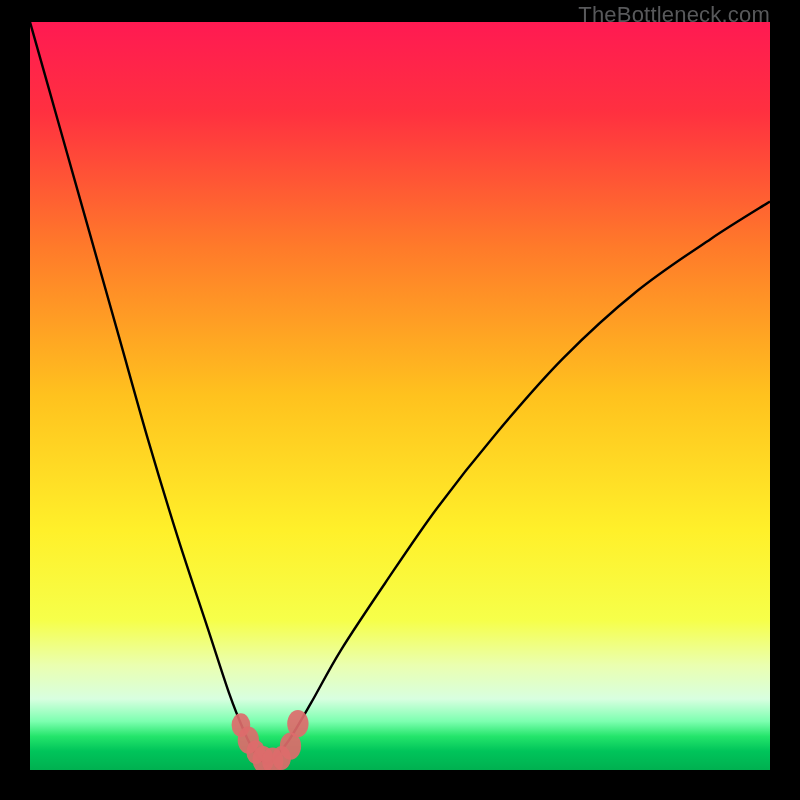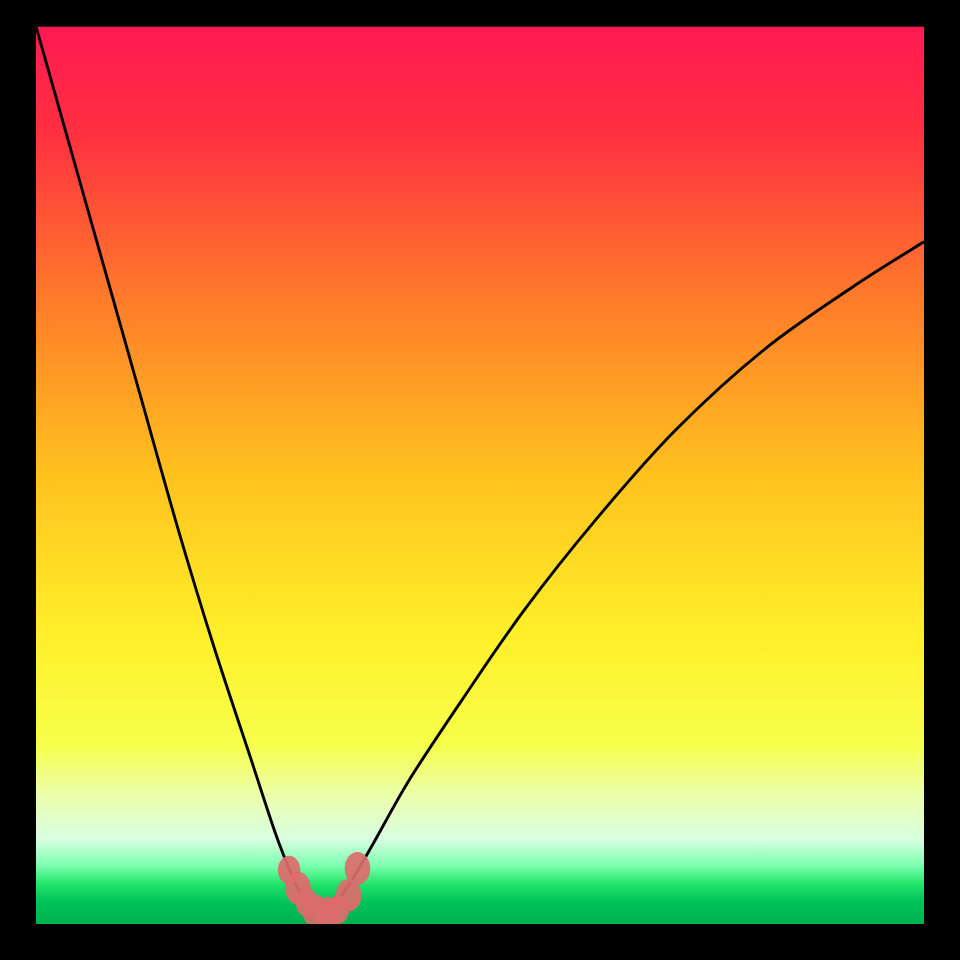--- a/index.html
+++ b/index.html
@@ -4,20 +4,21 @@
 <style>
   html,body{margin:0;padding:0;width:800px;height:800px;background:#000;overflow:hidden;font-family:Arial,Helvetica,sans-serif}
   .frame{position:absolute;left:0;top:0;width:800px;height:800px;background:#000}
   .plot{position:absolute;left:30px;top:22px;width:740px;height:748px}
   .watermark{position:absolute;top:2px;right:30px;color:#58595b;font-size:22px;letter-spacing:.2px}
   svg{display:block}
 </style>
 </head>
 <body>
 <div class="frame">
+  <div class="watermark">TheBottleneck.com</div>
   <div class="plot">
     <svg id="svg" width="740" height="748" viewBox="0 0 740 748">
         <defs>
           <linearGradient id="bg" x1="0" y1="0" x2="0" y2="1">
             <stop offset="0%" stop-color="#ff1a52"></stop>
             <stop offset="12%" stop-color="#ff3040"></stop>
             <stop offset="30%" stop-color="#ff7a2a"></stop>
             <stop offset="50%" stop-color="#ffc21e"></stop>
             <stop offset="68%" stop-color="#fff02a"></stop>
             <stop offset="80%" stop-color="#f6ff4a"></stop>

